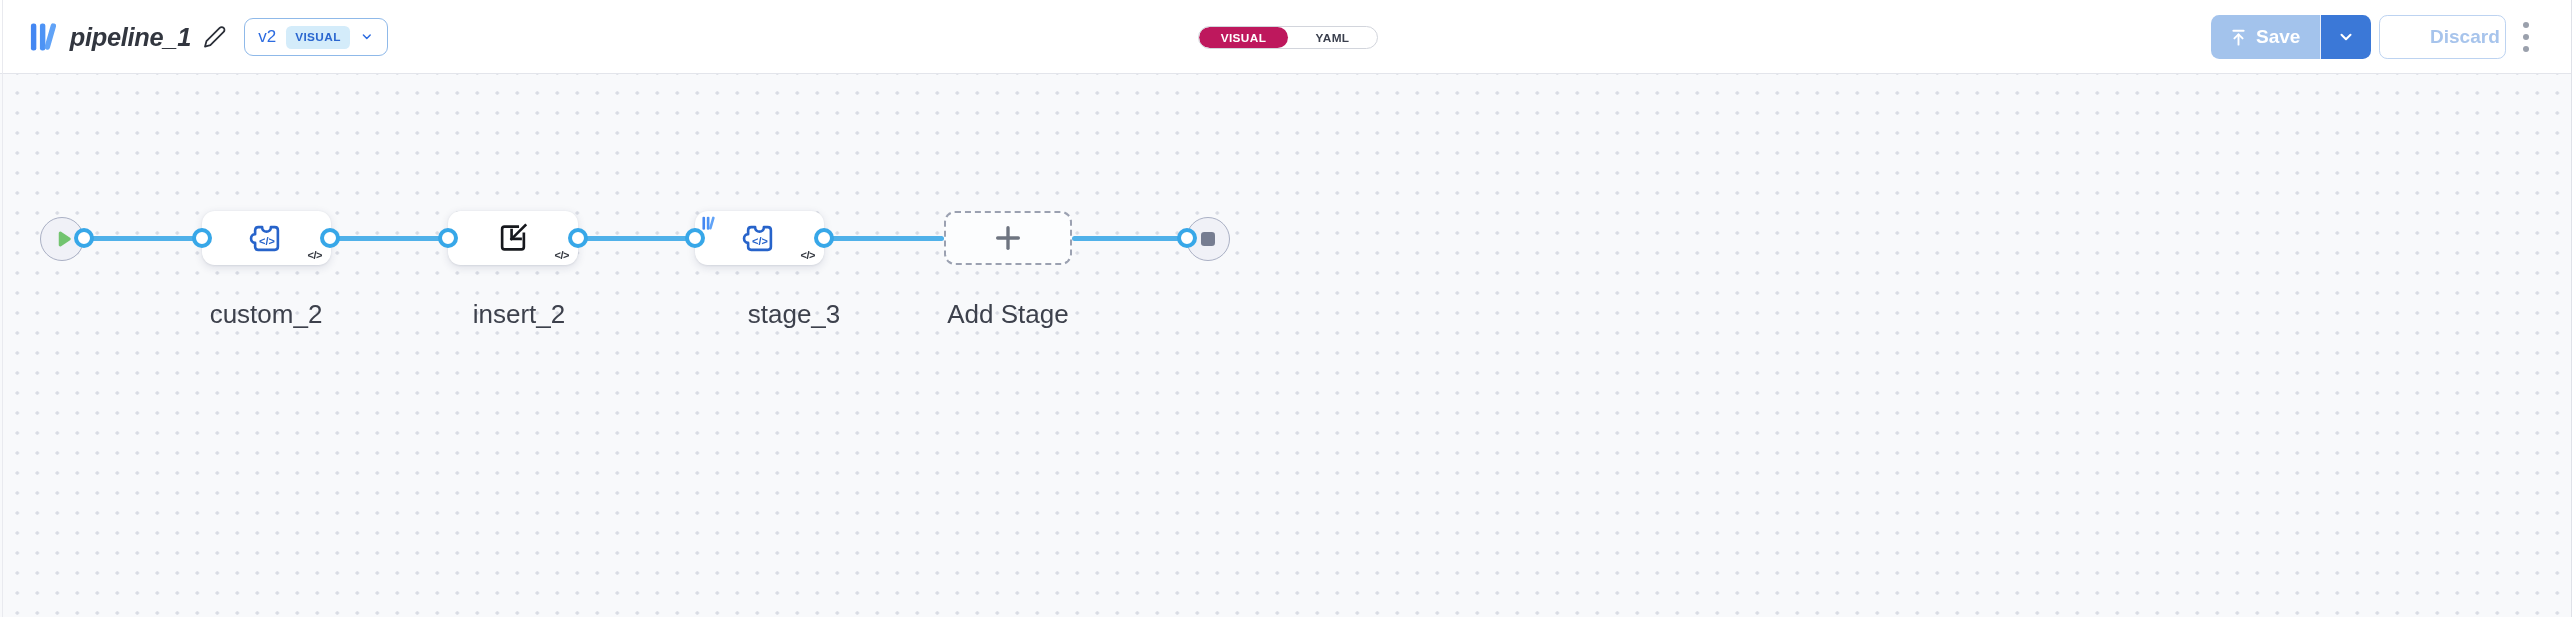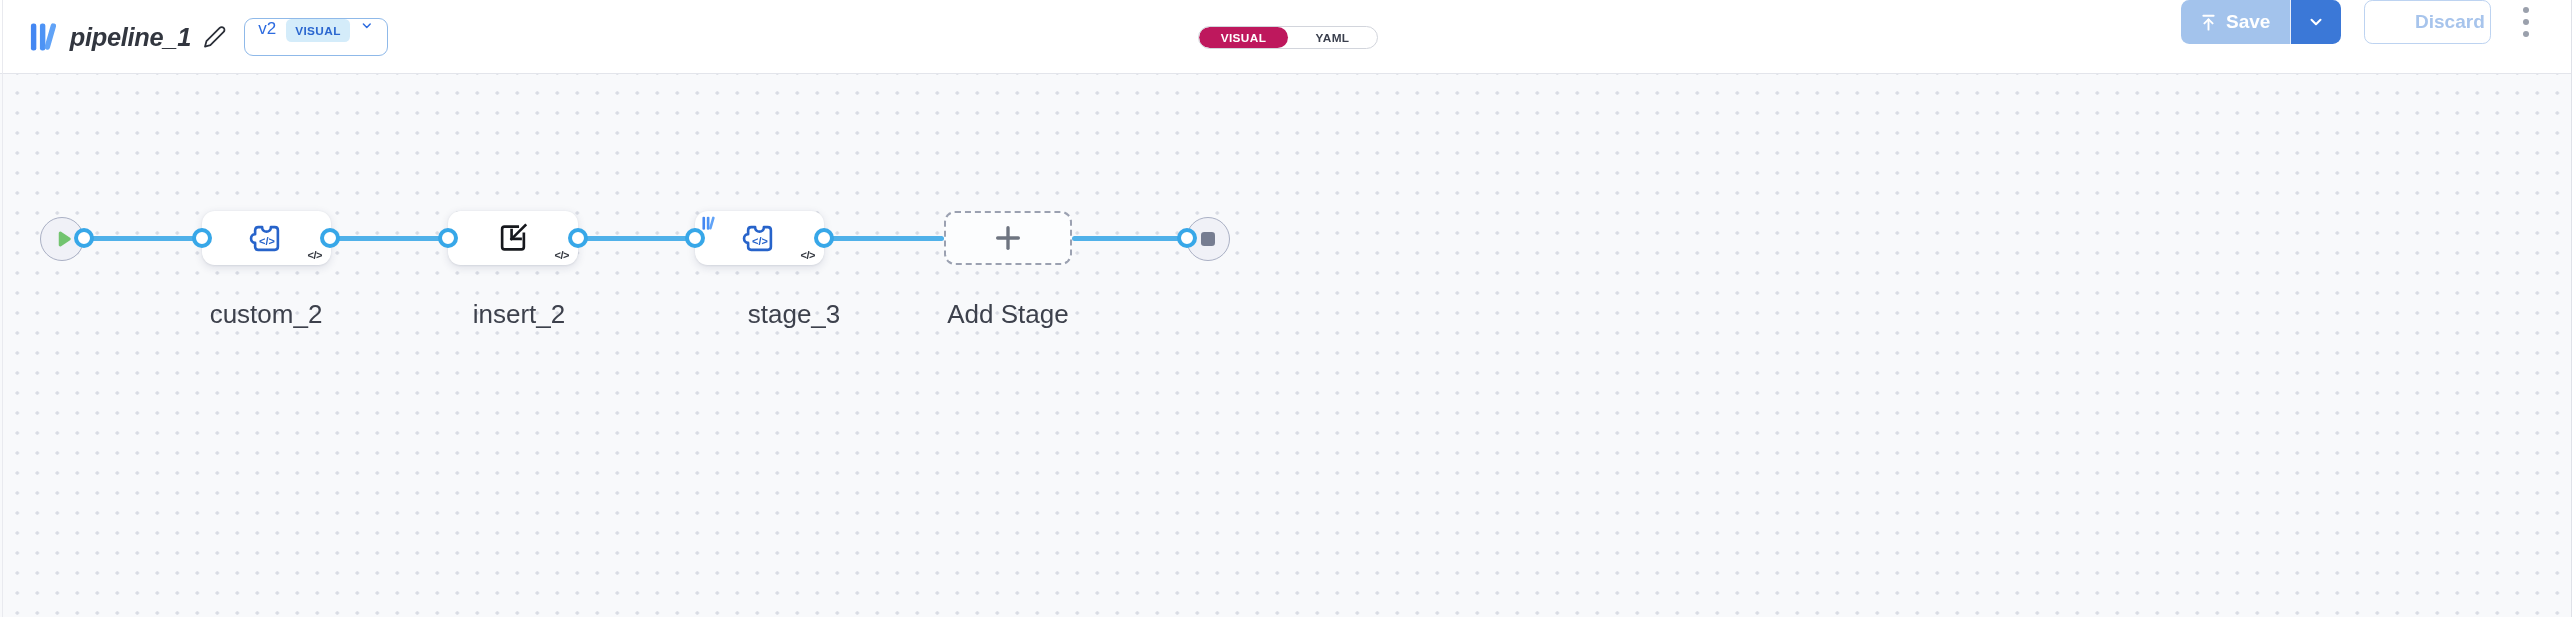--- a/index.html
+++ b/index.html
@@ -6,31 +6,31 @@
   html,body { width:2576px; height:617px; }
   body { font-family:"Liberation Sans", sans-serif; background:#fff; overflow:hidden; }
   .page { position:relative; width:2576px; height:617px; background:#fff; }
 
   
   .topbar { position:absolute; left:0; top:0; width:2576px; height:74px; background:#fff;
             border-bottom:0.9px solid #e3e5eb; z-index:20; }
   .topbar-left { position:absolute; left:30px; top:0; height:74px; display:flex; align-items:center; gap:11.8px; }
   .page-title { font-size:25.4px; font-weight:700; color:#32363f; letter-spacing:-0.3px;font-style:italic; }
   .icon-btn { background:none; border:none; cursor:pointer; display:flex; align-items:center; }
-  .version-box { display:flex; align-items:flex-start; gap:10px; height:38px; padding:0 13.6px;
+  .version-box { display:flex; align-items:center; gap:10px; height:38px; padding:0 13.6px;
                  background:#fff; border:1.4px solid #8fb9e9; border-radius:9px; cursor:pointer; margin-left:5.4px; }
   .version-label { font-size:17px; color:#2c6be0; font-weight:500; }
   .stable-badge { background:#d4ecfa; color:#2a66cf; font-size:11.8px; font-weight:700;
                   letter-spacing:0.4px; padding:4.5px 9px; border-radius:5.4px; }
   .toggle { position:absolute; left:50%; transform:translateX(-50%); top:26px; width:180px; height:23px;
             background:#fff; border:0.9px solid #d2d5dc; border-radius:11.8px; display:flex; overflow:hidden; }
   .toggle .seg { flex:1; border:none; background:transparent; font-family:inherit; font-size:11.8px;
                  font-weight:700; color:#3a3f4d; letter-spacing:0.4px; cursor:pointer; }
   .toggle .seg.active { background:#be185d; color:#fff; border-radius:11.8px; }
-  .topbar-right { position:absolute; right:38px; top:0; height:74px; display:flex; gap:23px; }
+  .topbar-right { position:absolute; right:38px; top:0; height:74px; display:flex; align-items:center; gap:8px; }
   .save-group { display:flex; height:44px; border-radius:8.2px; overflow:hidden; }
   .save-btn { display:flex; align-items:center; gap:8.2px; padding:0 20px 0 18px; background:#a3c3ec;
               border:none; color:#fff; font-family:inherit; font-size:19px; font-weight:700; cursor:pointer; }
   .save-caret { width:51px; background:#3b78d7; border:none; border-left:1.8px solid #e8eefb;
                 display:flex; align-items:center; justify-content:center; cursor:pointer; }
   .discard-btn { width:127px; height:44px; background:#fff; border:1.8px solid #bdd3f1; border-radius:8.2px;
                  color:#a7c4ec; font-family:inherit; font-size:19px; font-weight:700; cursor:pointer;padding-left:44px; }
   .kebab { width:23.6px; height:44px; background:none; border:none; display:flex; flex-direction:column;
            align-items:center; justify-content:center; gap:5.4px; cursor:pointer; }
   .kebab i { width:6.4px; height:6.4px; border-radius:50%; background:#9aa0ac; }

